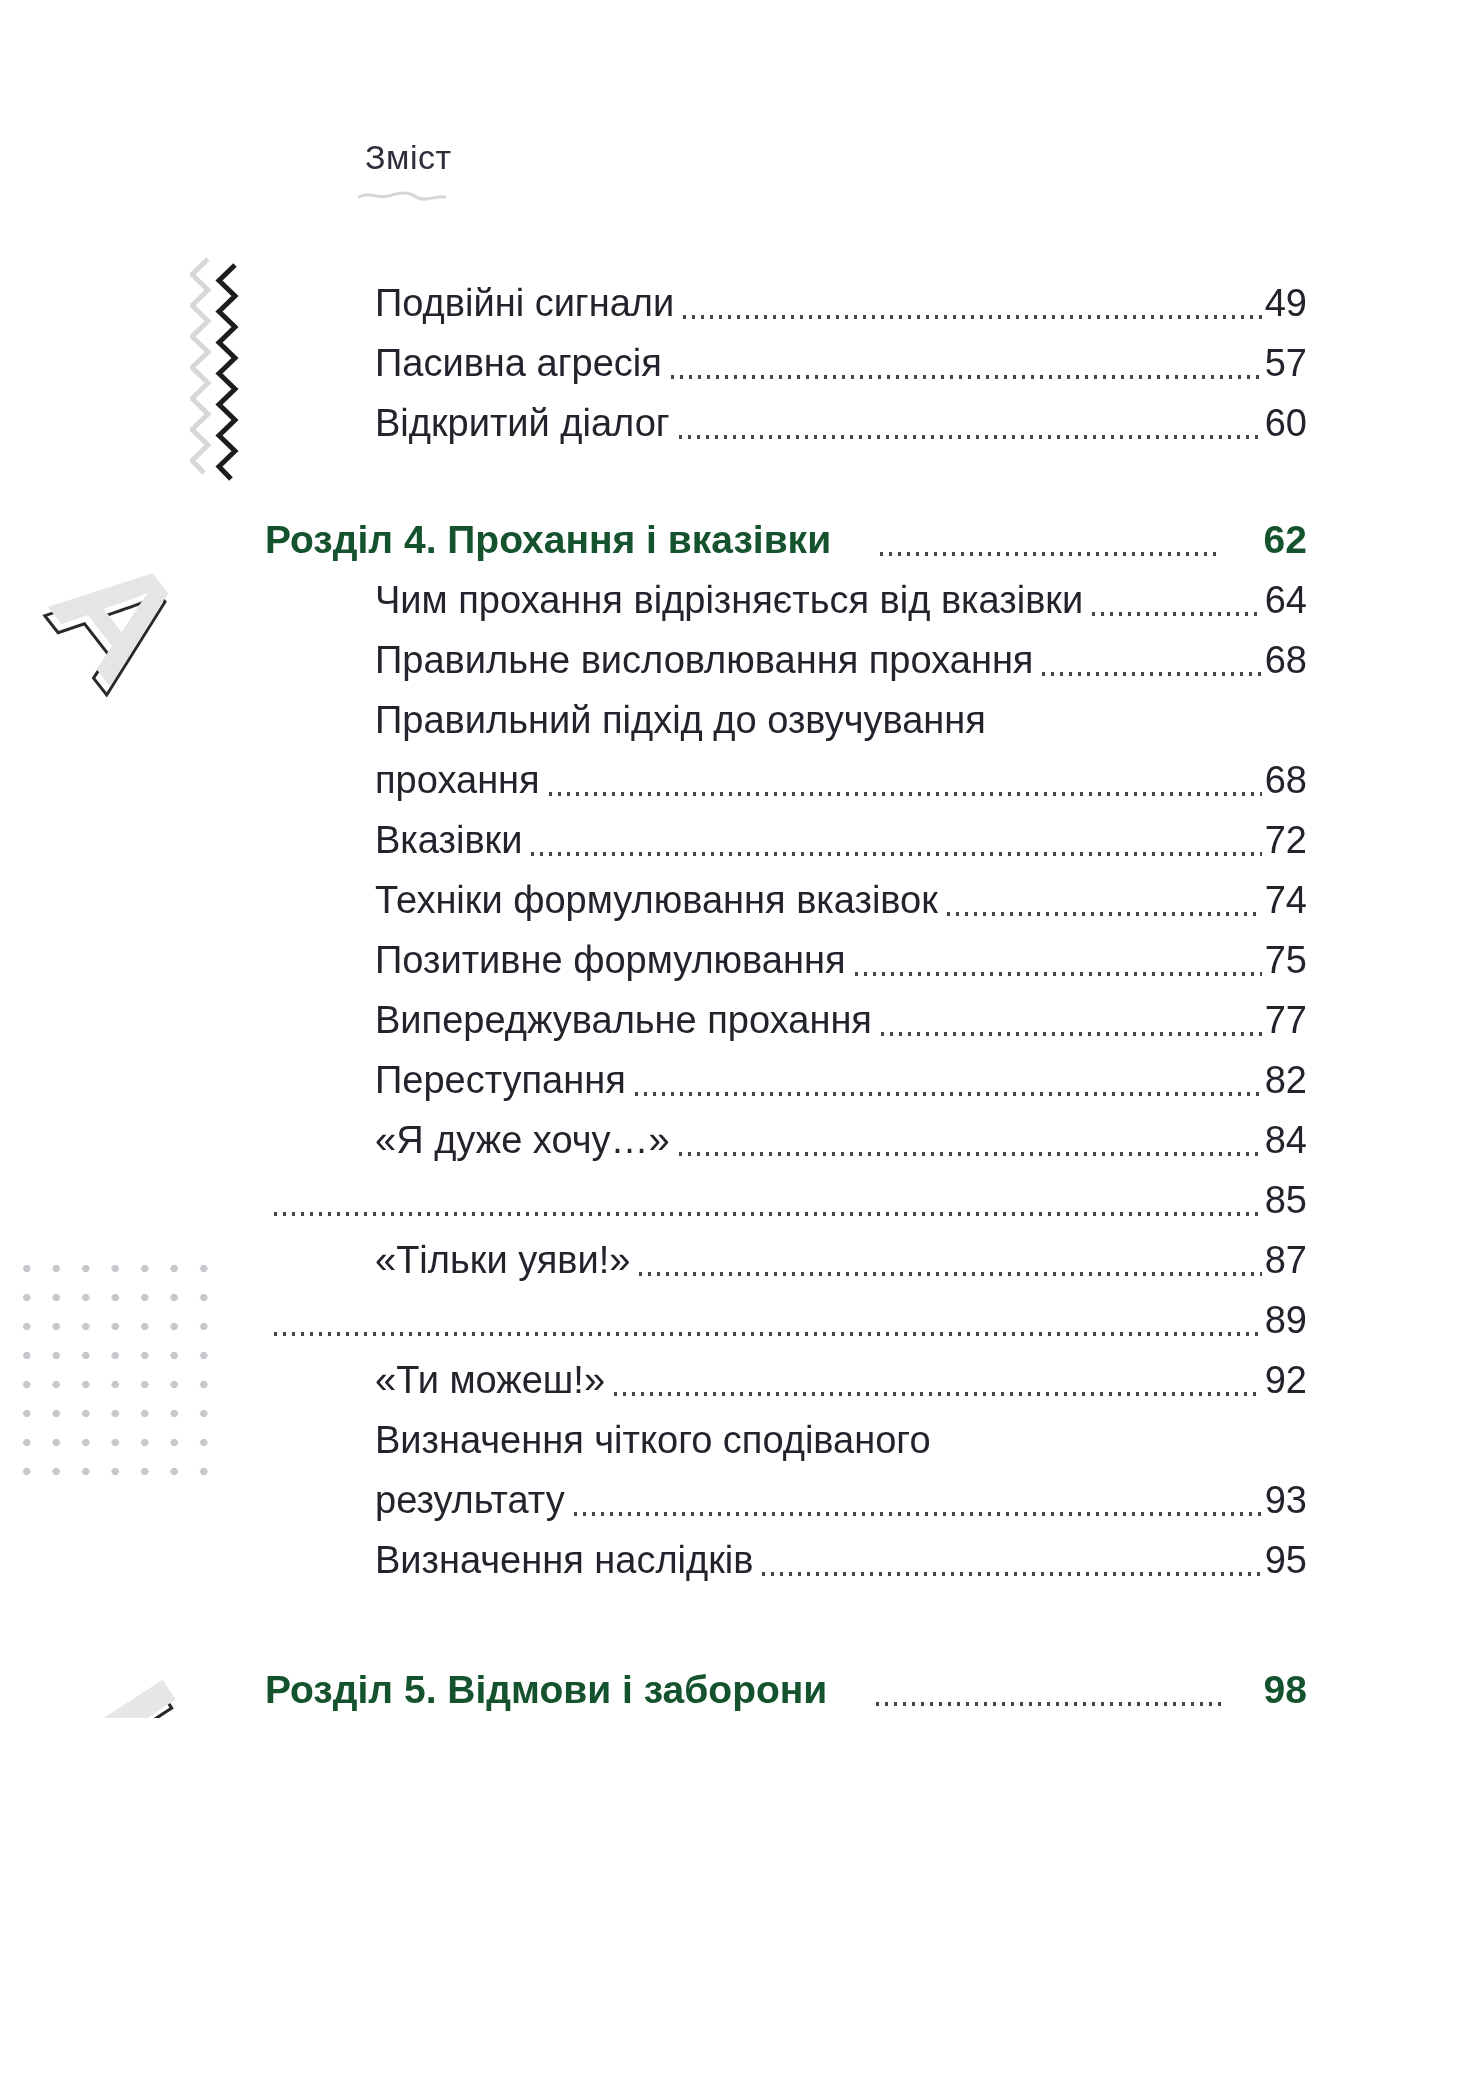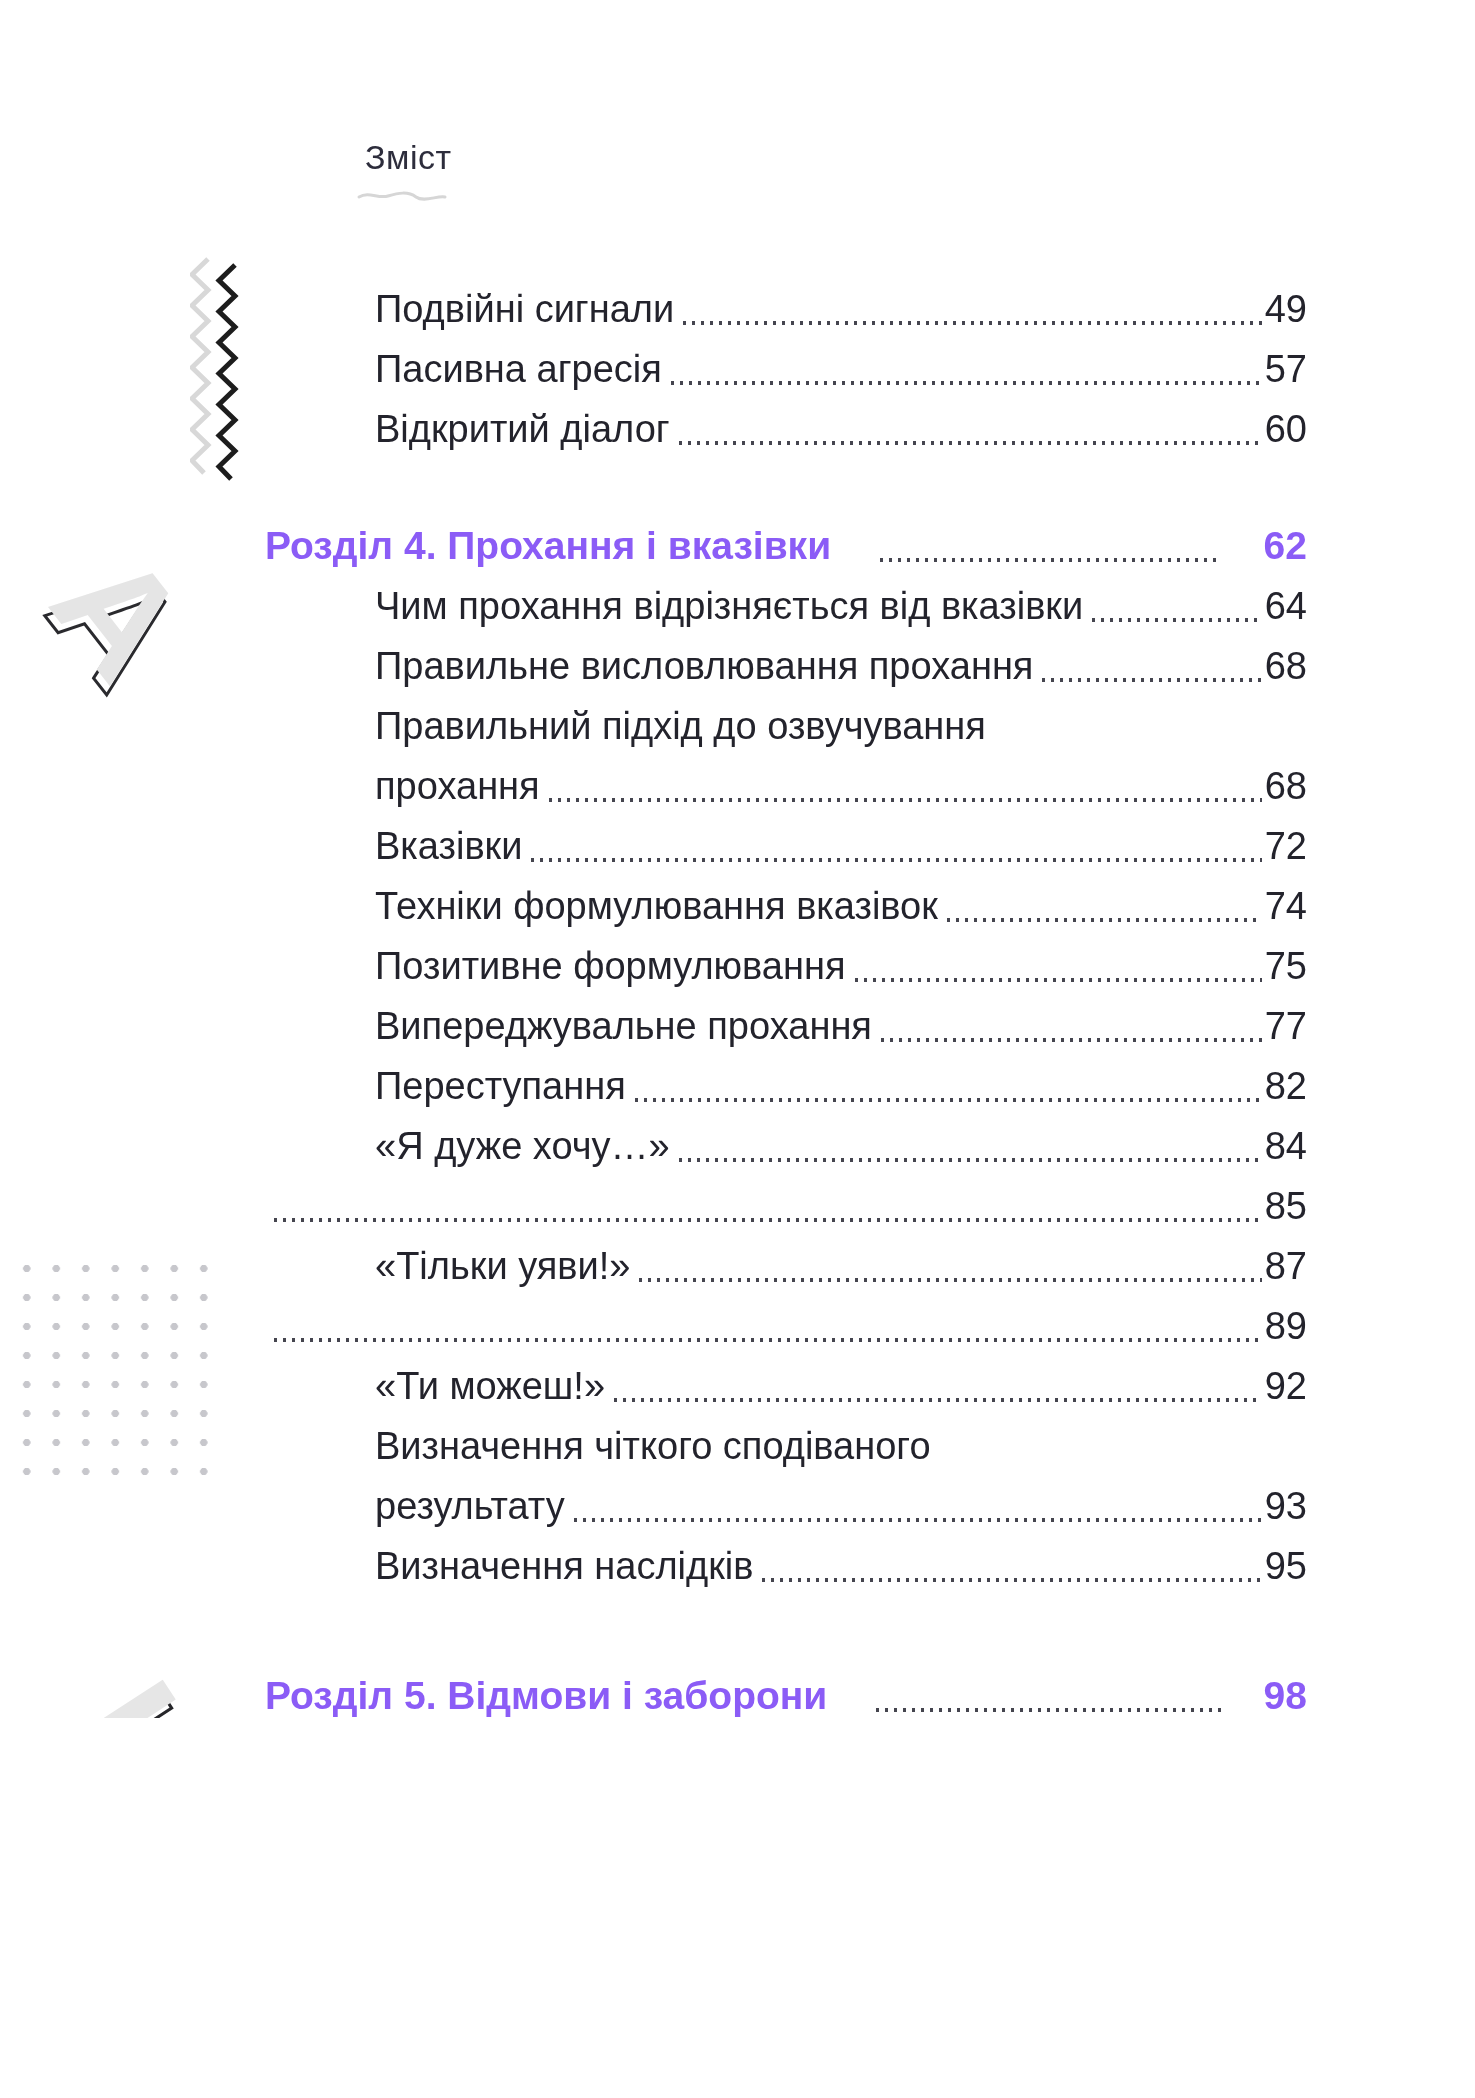--- a/index.html
+++ b/index.html
@@ -2,25 +2,25 @@
 <html><head>
 <meta charset="utf-8">
 <style>
   html,body{margin:0;padding:0;background:#ffffff;}
   .page{position:relative;width:1475px;height:1718px;background:#ffffff;
         font-family:"Liberation Sans",sans-serif;overflow:hidden;}
 
   .title{position:absolute;left:365px;top:138px;font-size:34px;color:#2d2d3c;letter-spacing:0.5px;}
   .squiggle{position:absolute;left:356px;top:188px;}
 
-  .toc{position:absolute;left:265px;top:279px;width:1042px;}
+  .toc{position:absolute;left:265px;top:273px;width:1042px;}
   .row{display:flex;align-items:center;height:60px;font-size:38px;color:#23232c;}
   .row .lbl{white-space:nowrap;}
   .row.entry .lbl{padding-left:110px;}
-  .row.chapter{font-weight:bold;font-size:39px;color:#8b5cf6;gap:40px;}
+  .row.chapter{font-weight:bold;font-size:39px;color:#14532d;gap:40px;}
   .row.gap4{margin-top:57px;}
   .row.gap5{margin-top:70px;text-align:right;}
   .leader{flex:1;height:4px;align-self:flex-end;margin:0 3px 14px 9px;
           background-image:repeating-linear-gradient(to right,#45454f 0 3px,transparent 3px 9px);}
   .num{white-space:nowrap;}
 
   .zigzag{position:absolute;left:190px;top:255px;}
 
   .big-letter{position:absolute;pointer-events:none;}
   .big-letter span{position:absolute;left:0;top:0;font-weight:bold;line-height:1;}

